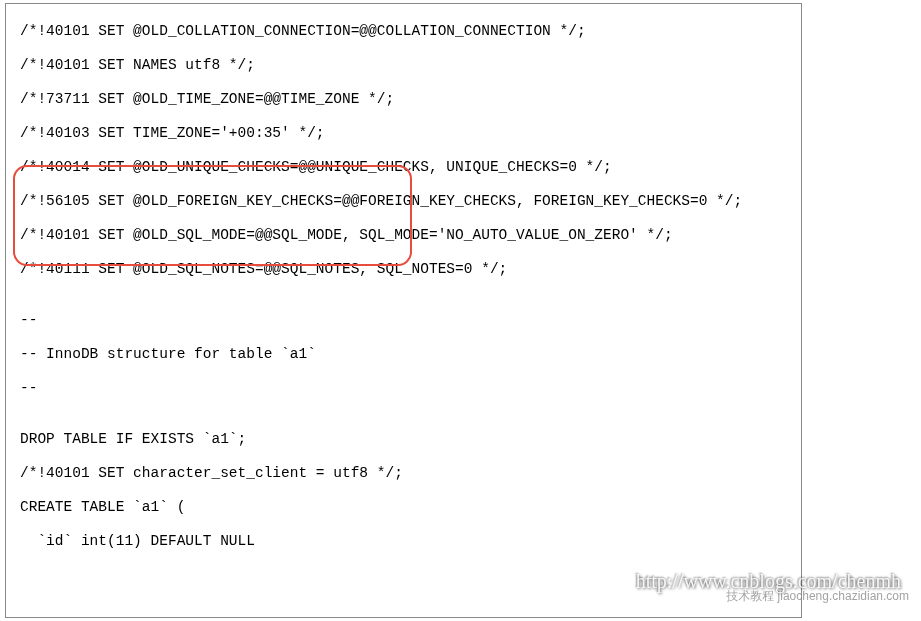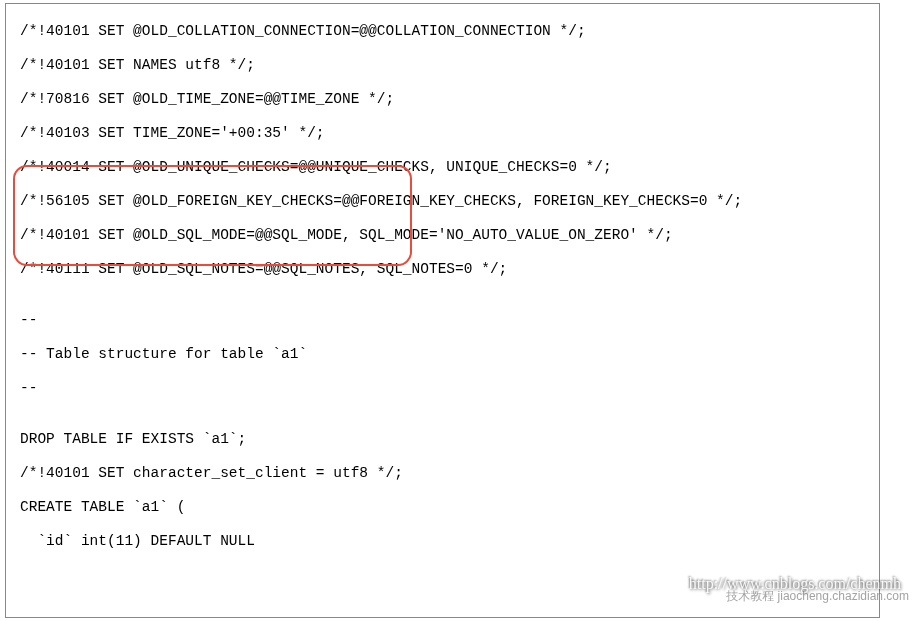--- a/index.html
+++ b/index.html
@@ -9,21 +9,21 @@
     }
     body {
       background: #fff;
       width: 921px;
       height: 621px;
       position: relative;
       overflow: hidden;
     }
     .code-container {
       border: 1px solid #888;
-      width: 875px;
+      width: 797px;
       height: 615px;
       margin: 3px 0 0 5px;
       padding: 2px 14px 14px 14px;
       font-family: "Courier New", Courier, monospace;
       font-size: 14.5px;
       line-height: 17px;
       color: #000;
       white-space: pre;
       position: relative;
       background: #fff;
@@ -40,21 +40,21 @@
       width: 399px;
       height: 101px;
       pointer-events: none;
       z-index: 5;
     }
     .watermark-url {
       position: absolute;
       right: 20px;
       bottom: 28px;
       font-family: Georgia, 'Times New Roman', serif;
-      font-size: 16px;
+      font-size: 20px;
       color: rgba(255,255,255,0.9);
       text-shadow: 1px 1px 3px rgba(0,0,0,0.7), -1px -1px 2px rgba(0,0,0,0.5);
       opacity: 0.85;
       pointer-events: none;
       z-index: 10;
     }
     .watermark-small {
       position: absolute;
       right: 12px;
       bottom: 16px;
@@ -66,29 +66,29 @@
       pointer-events: none;
       z-index: 10;
     }
   </style>
 </head>
 <body>
 
 <div class="code-container">
 <span class="code-line">/*!40101 SET @OLD_COLLATION_CONNECTION=@@COLLATION_CONNECTION */;</span>
 <span class="code-line">/*!40101 SET NAMES utf8 */;</span>
-<span class="code-line">/*!70816 SET @OLD_TIME_ZONE=@@TIME_ZONE */;</span>
+<span class="code-line">/*!73711 SET @OLD_TIME_ZONE=@@TIME_ZONE */;</span>
 <span class="code-line">/*!40103 SET TIME_ZONE='+00:35' */;</span>
 <span class="code-line">/*!40014 SET @OLD_UNIQUE_CHECKS=@@UNIQUE_CHECKS, UNIQUE_CHECKS=0 */;</span>
 <span class="code-line">/*!56105 SET @OLD_FOREIGN_KEY_CHECKS=@@FOREIGN_KEY_CHECKS, FOREIGN_KEY_CHECKS=0 */;</span>
 <span class="code-line">/*!40101 SET @OLD_SQL_MODE=@@SQL_MODE, SQL_MODE='NO_AUTO_VALUE_ON_ZERO' */;</span>
 <span class="code-line">/*!40111 SET @OLD_SQL_NOTES=@@SQL_NOTES, SQL_NOTES=0 */;</span>
 <span class="code-line"></span>
 <span class="code-line">--</span>
-<span class="code-line">-- Table structure for table `a1`</span>
+<span class="code-line">-- InnoDB structure for table `a1`</span>
 <span class="code-line">--</span>
 <span class="code-line"></span>
 <span class="code-line">DROP TABLE IF EXISTS `a1`;</span>
 <span class="code-line">/*!40101 SET character_set_client = utf8 */;</span>
 <span class="code-line">CREATE TABLE `a1` (</span>
 <span class="code-line">  `id` int(11) DEFAULT NULL</span>
 
 <span class="code-line"></span>
 
 

